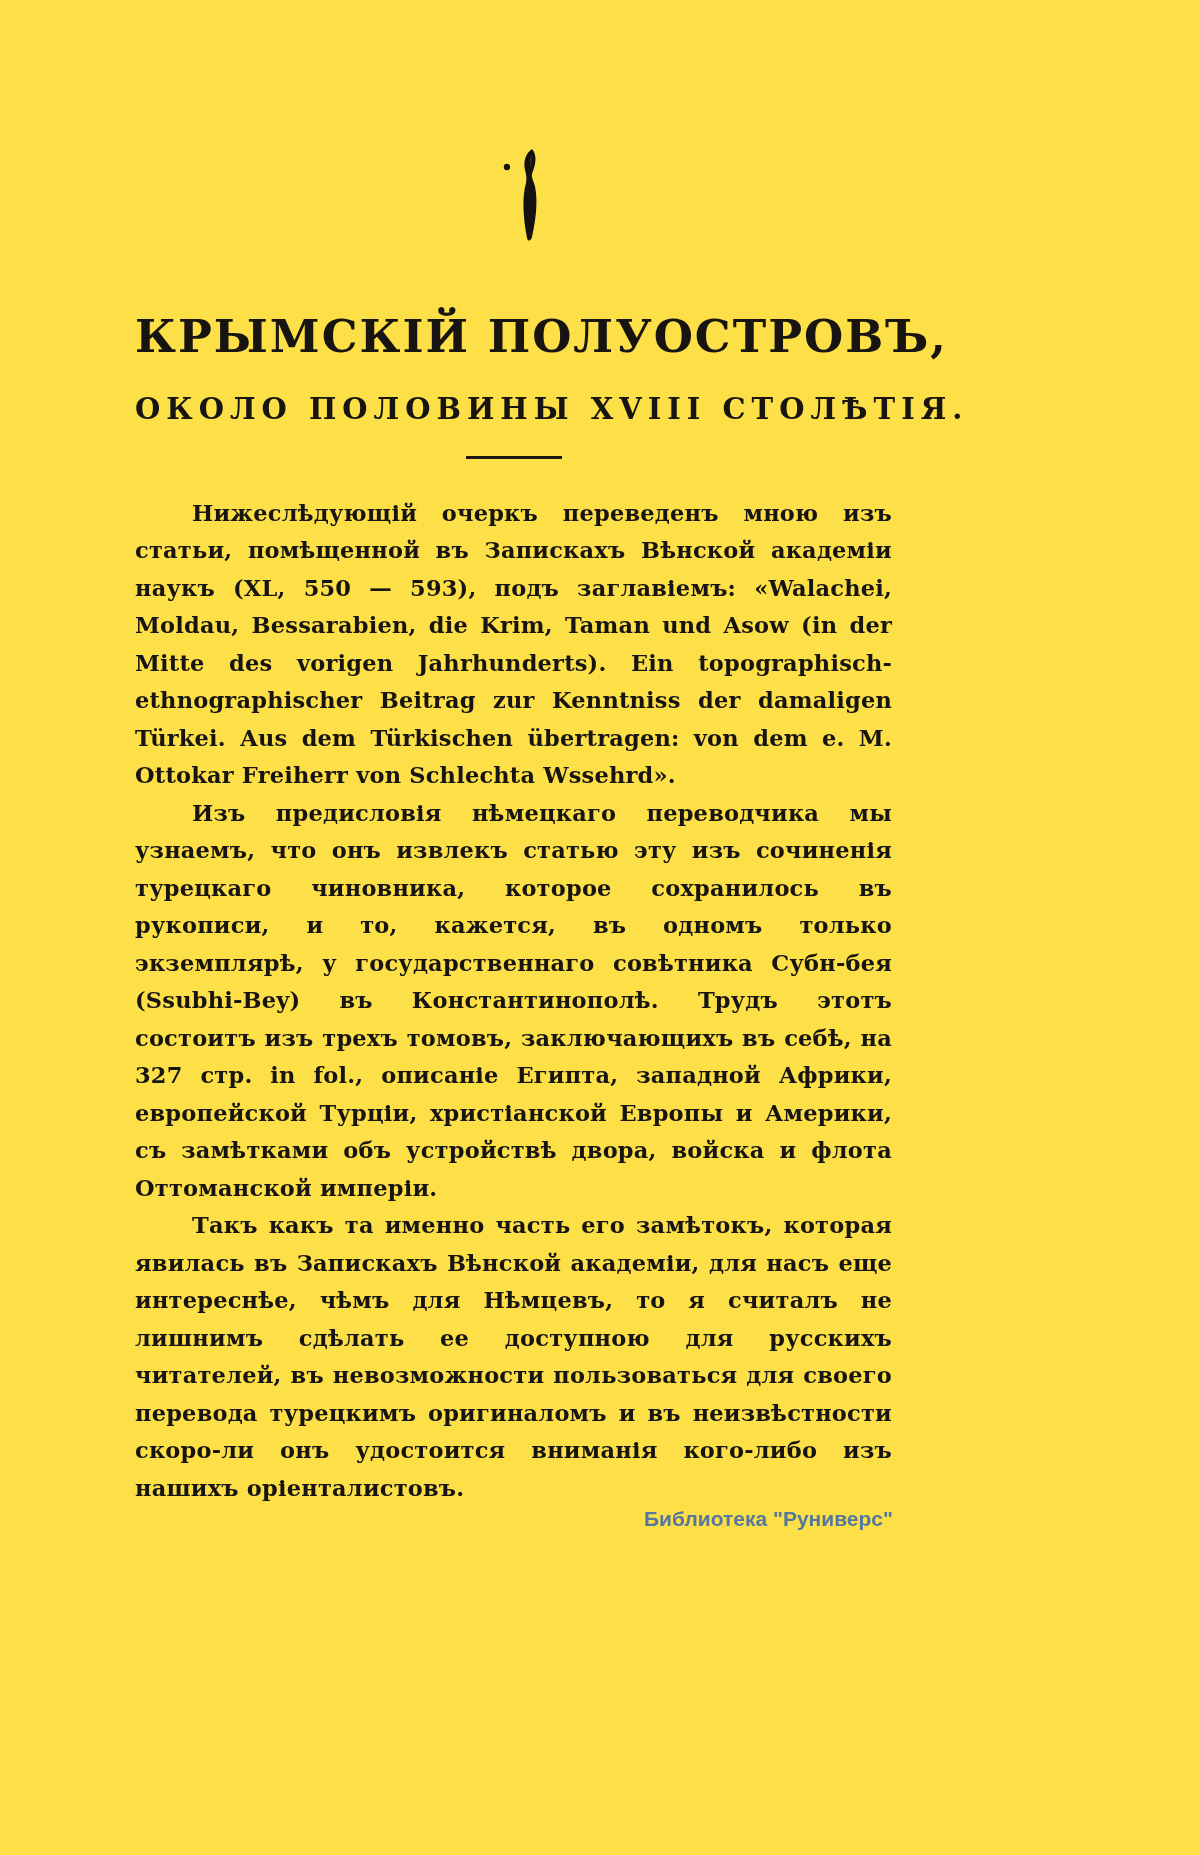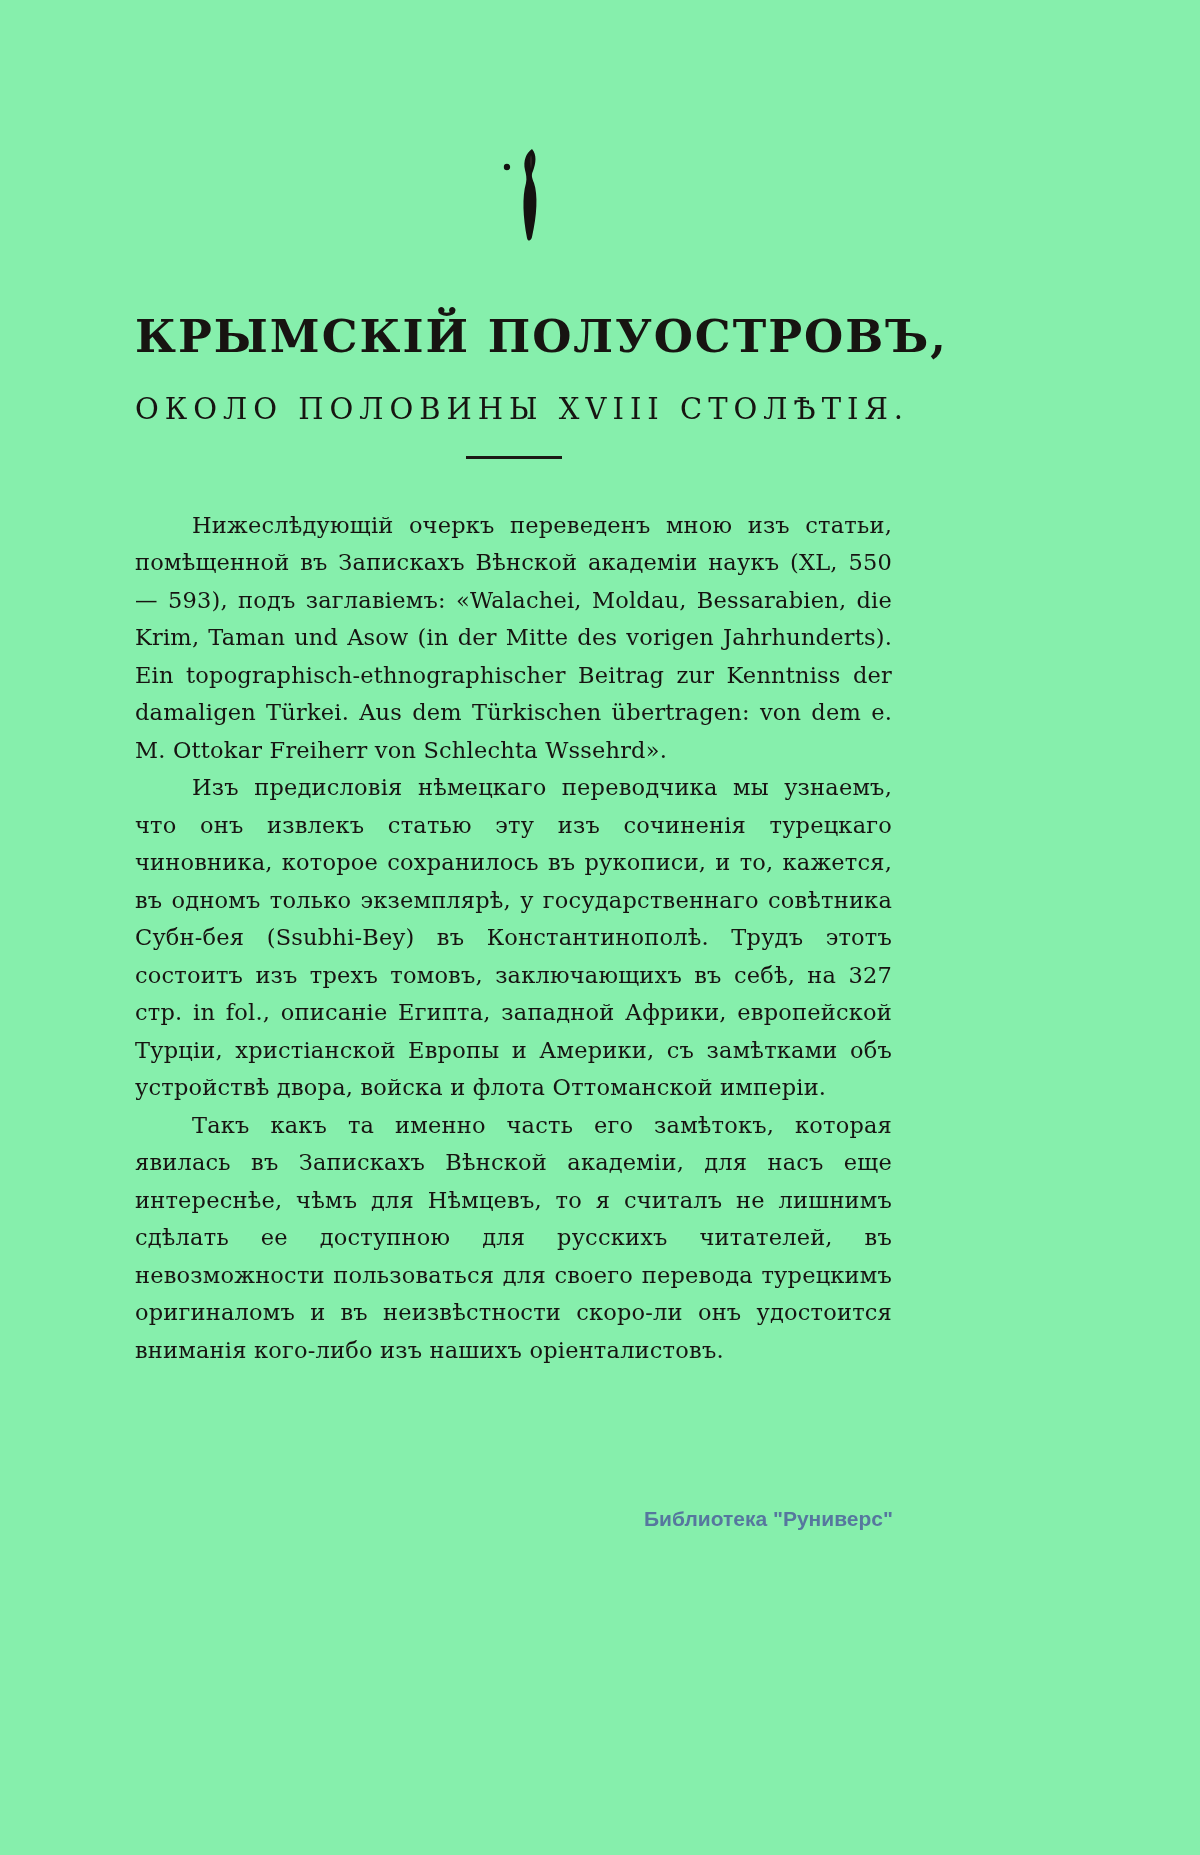--- a/index.html
+++ b/index.html
@@ -4,21 +4,21 @@
 <style>
   html, body {
     margin: 0;
     padding: 0;
     background: #ffffff;
   }
   .page {
     position: relative;
     width: 1200px;
     height: 1855px;
-    background: #86efac;
+    background: #fde047;
     overflow: hidden;
     font-family: "DejaVu Serif", "Liberation Serif", serif;
     color: #171411;
   }
   .ink-mark {
     position: absolute;
     left: 498px;
     top: 145px;
     width: 60px;
     height: 100px;
@@ -35,35 +35,35 @@
     font-size: 45px;
     font-weight: 700;
     letter-spacing: 2px;
     line-height: 1.1;
     white-space: nowrap;
   }
   .subtitle {
     margin: 30px 0 0 0;
     text-align: center;
     font-size: 29px;
-    font-weight: 400;
+    font-weight: 700;
     letter-spacing: 6px;
     white-space: nowrap;
   }
   .divider {
     width: 96px;
     height: 3px;
     background: #1c1915;
     margin: 30px auto 0 auto;
   }
   .body-text {
-    margin-top: 48px;
+    margin-top: 36px;
     font-size: 22.5px;
     line-height: 37.5px;
-    font-weight: 400;
+    font-weight: 700;
     text-align: justify;
     letter-spacing: 0.2px;
   }
   .body-text p {
     margin: 0;
     text-indent: 57px;
   }
   .watermark {
     position: absolute;
     right: 307px;

